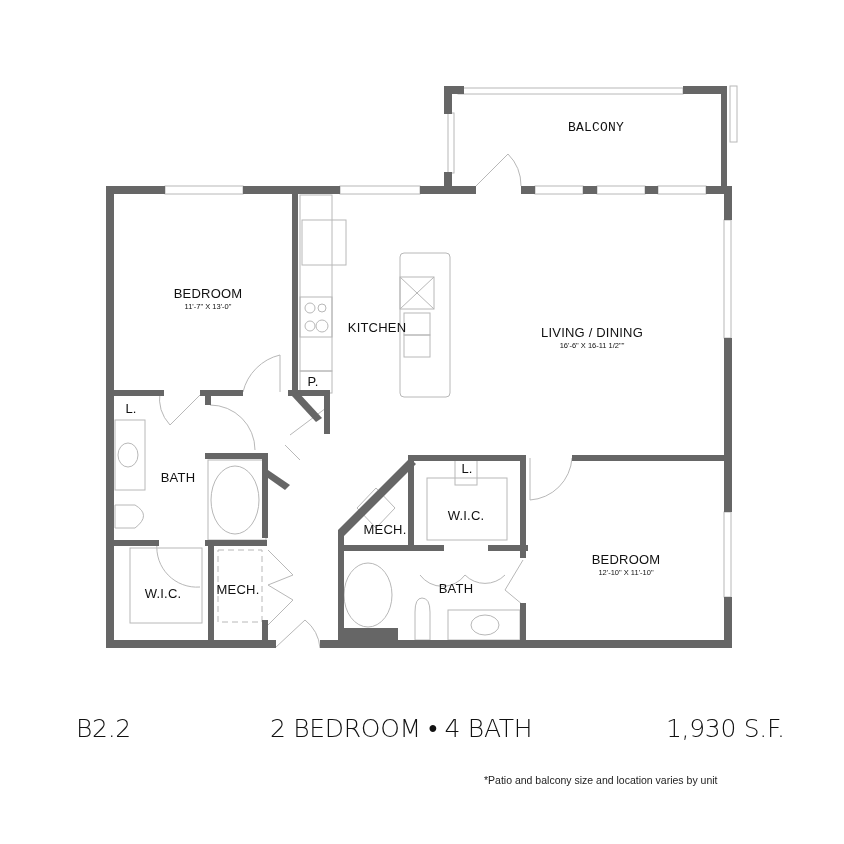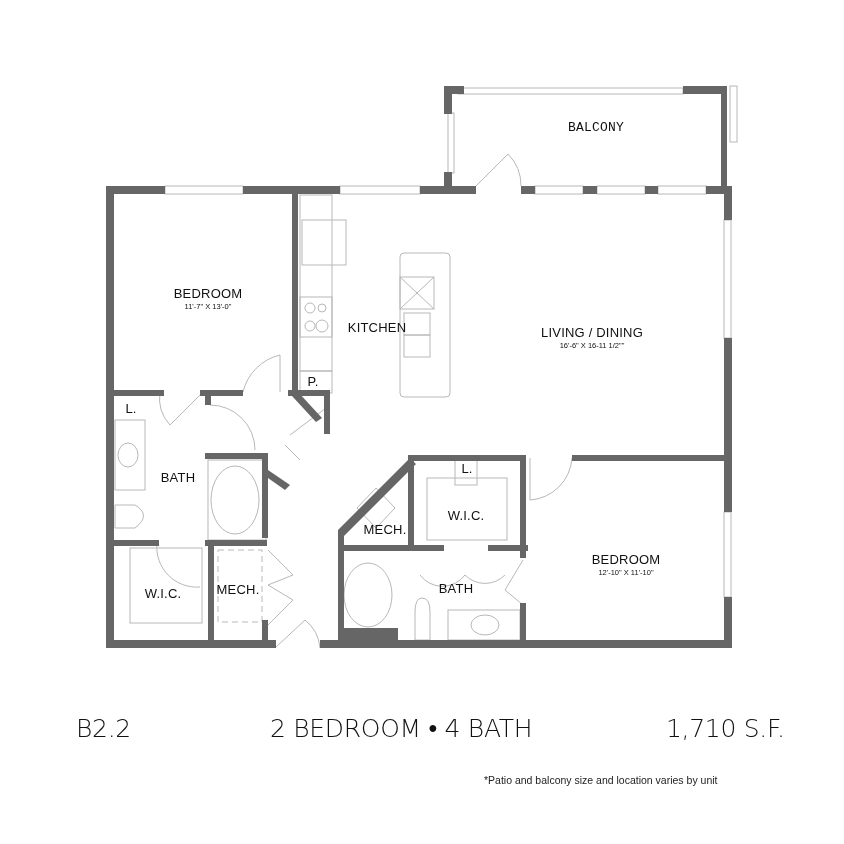--- a/index.html
+++ b/index.html
@@ -171,14 +171,14 @@
 <div class="lbl" style="left:456px; top:581px;">
   <span class="name">BATH</span>
 </div>
 <div class="lbl" style="left:626px; top:552px;">
   <span class="name">BEDROOM</span>
   <span class="dim">12'-10" X 11'-10"</span>
 </div>
 
 <div class="footer-item" style="left:76px;">B2.2</div>
 <div class="footer-item" style="left:270px;">2 BEDROOM • 4 BATH</div>
-<div class="footer-item" style="left:666px;">1,710 S.F.</div>
+<div class="footer-item" style="left:666px;">1,930 S.F.</div>
 <div class="note">*Patio and balcony size and location varies by unit</div>
 
 </body></html>

